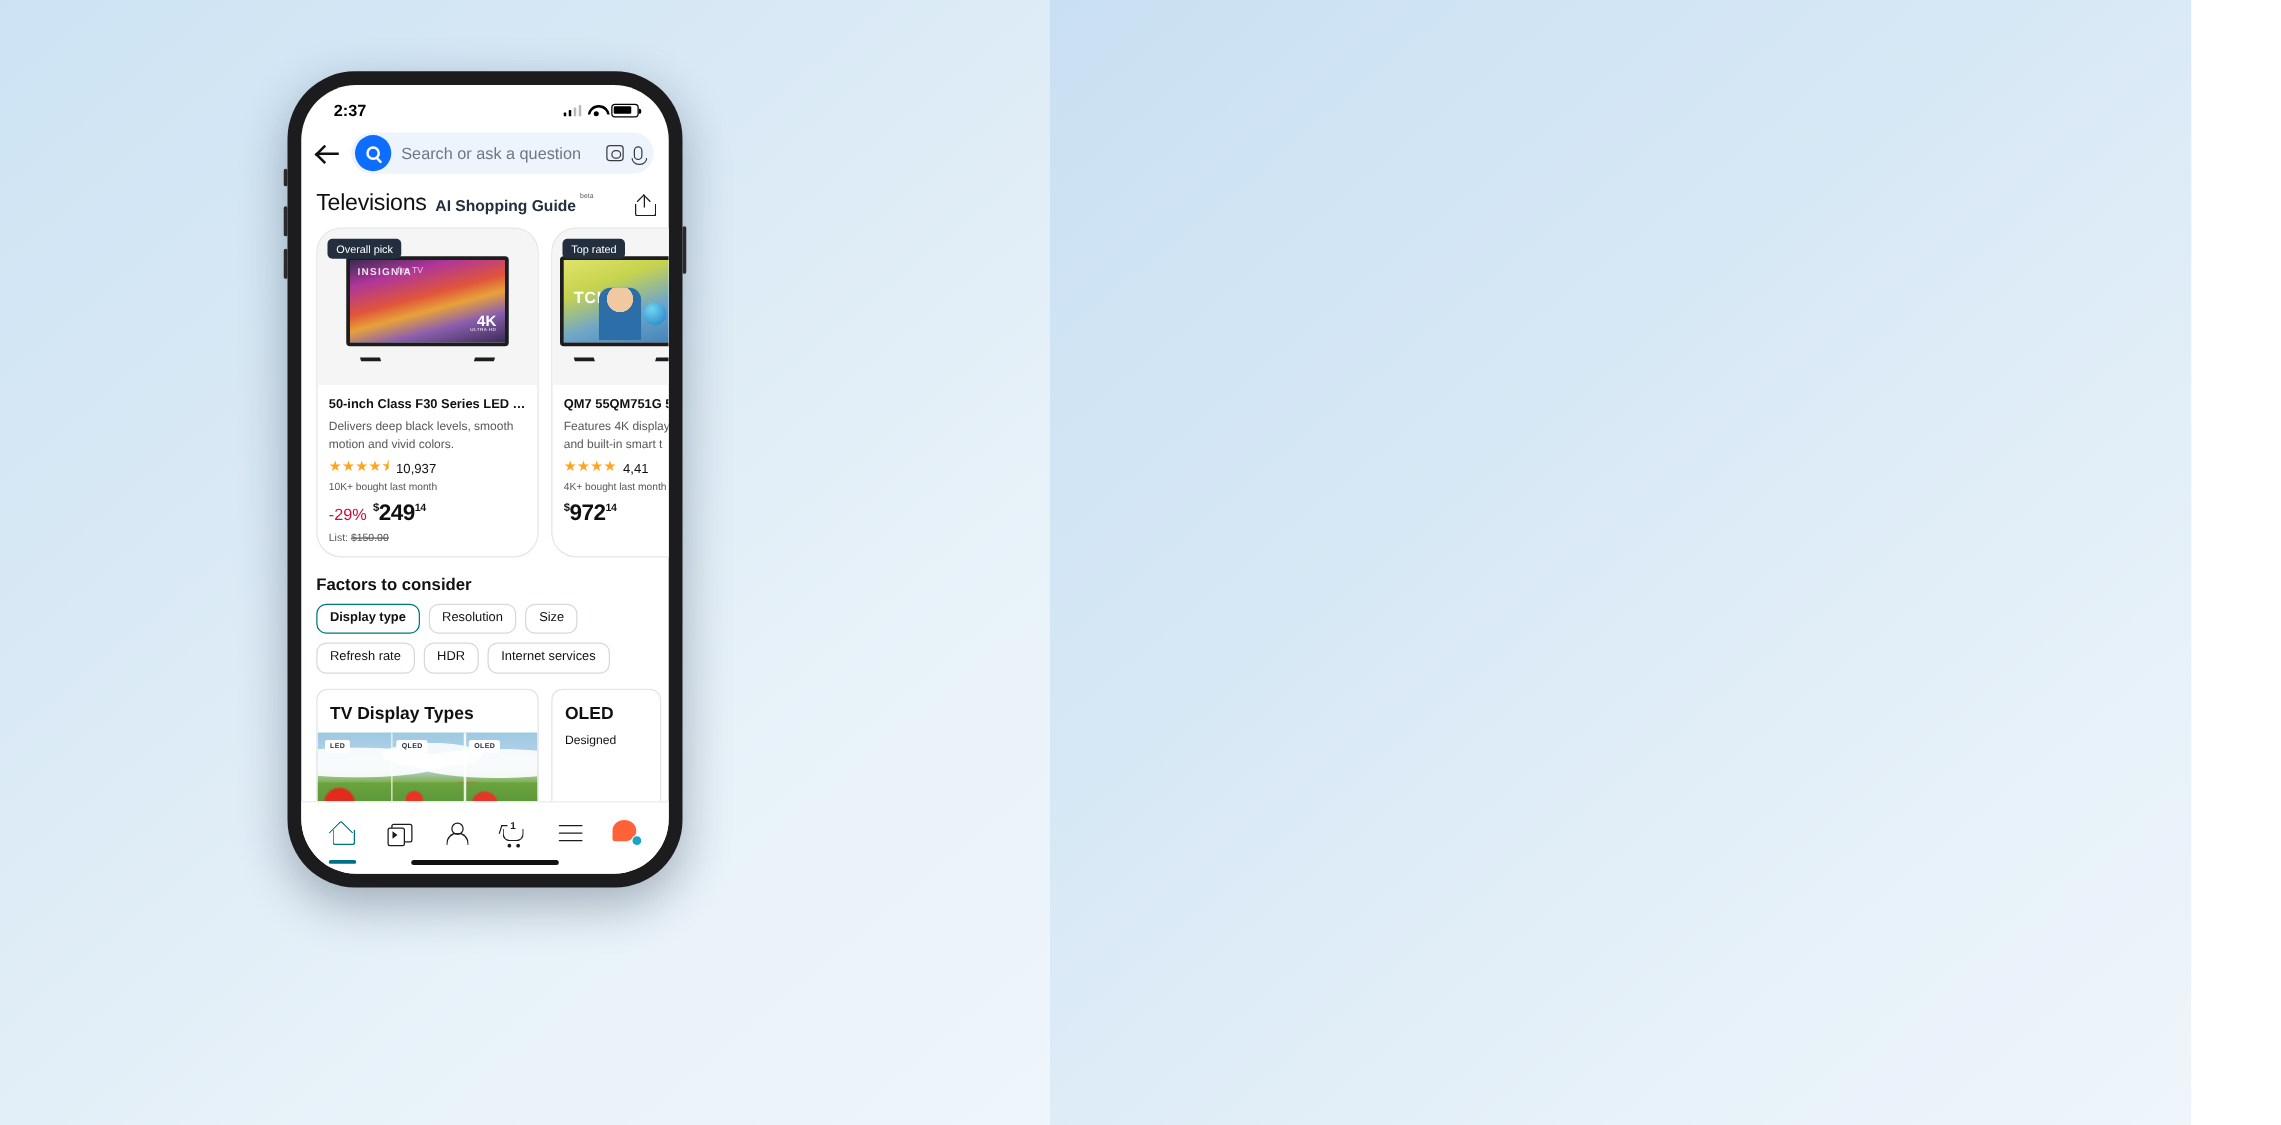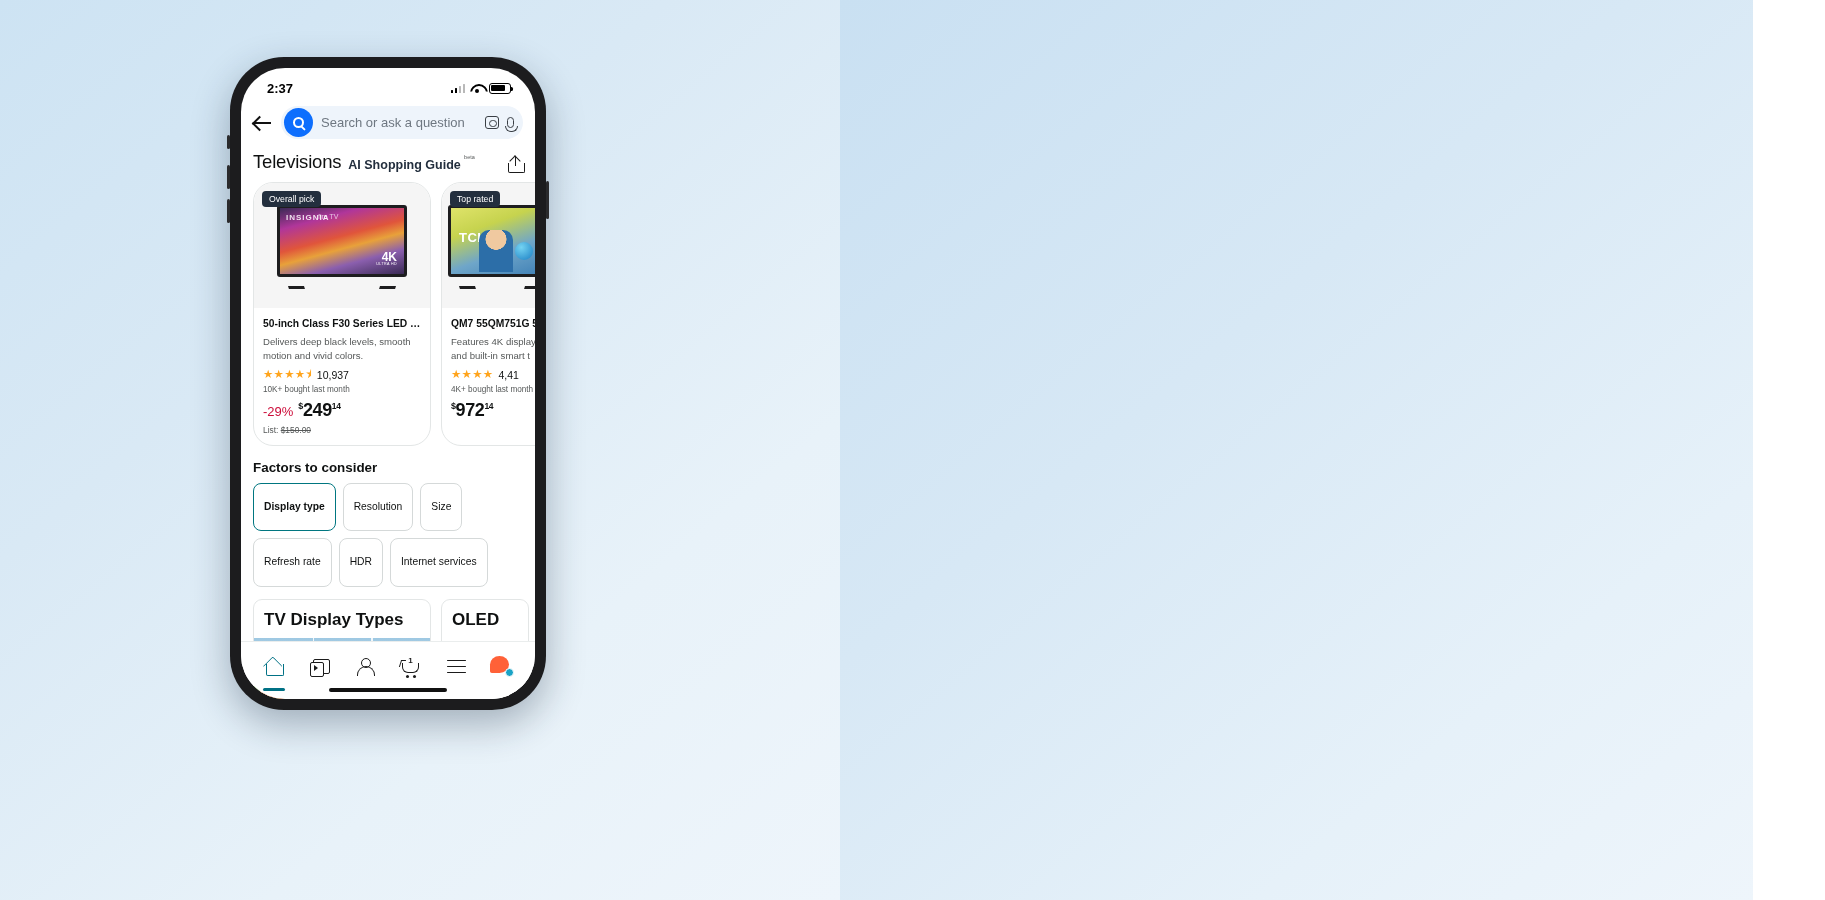--- a/index.html
+++ b/index.html
@@ -140,30 +140,30 @@
   .disc { font-size:13px; color:#cc0c39; }
   .price { font-size:18px; font-weight:bold; color:#0f1111; letter-spacing:-.4px; }
   .price sup { font-size:8.5px; font-weight:bold; vertical-align:super; }
   .price .cur { font-size:9px; font-weight:bold; vertical-align:super; }
   .listp { font-size:8.4px; color:#565959; margin-top:4px; }
   .listp s { color:#565959; }
 
   
   .sec-title { font-size:13.4px; font-weight:bold; color:#0f1111; padding: 14px 12px 8px 12px; }
   .chips { display:flex; flex-wrap:wrap; gap:7px; padding: 0 12px; }
-  .chip { border:1px solid #d5d9d9; border-radius:8px; padding:17px 10px; font-size:10.3px;
+  .chip { border:1px solid #d5d9d9; border-radius:8px; padding:5px 10px; font-size:10.3px;
     color:#0f1111; background:#fff; line-height:1.25; }
   .chip.active { border:1.8px solid #007680; font-weight:bold; background:#fff; }
 
   
   .dt-row { display:flex; gap:10px; padding: 12px 12px 0 12px; }
   .dt-card { border:1px solid #e3e6e6; border-radius:9px; background:#fff; overflow:hidden; }
   .dt-main { width:178px; flex:none; }
   .dt-side { width:88px; flex:none; }
-  .dt-h { font-size:17px; font-weight:bold; color:#0f1111; padding:10px 10px 8px 10px; }
+  .dt-h { font-size:14px; font-weight:bold; color:#0f1111; padding:10px 10px 8px 10px; }
   .poppy {
     height:95px; position:relative; overflow:hidden;
     background:
       linear-gradient(to bottom, #9ec8e2 0%, #bcd8ea 30%, #7fb04f 42%, #4f8f37 100%);
   }
   .poppy .clouds { position:absolute; inset:0 0 58% 0;
      background: radial-gradient(ellipse at 18% 60%, rgba(255,255,255,.9) 0 34%, transparent 36%),
                  radial-gradient(ellipse at 52% 45%, rgba(255,255,255,.85) 0 30%, transparent 32%),
                  radial-gradient(ellipse at 82% 62%, rgba(255,255,255,.9) 0 32%, transparent 34%); }
   .poppy .field { position:absolute; left:0; right:0; bottom:0; height:58%;

